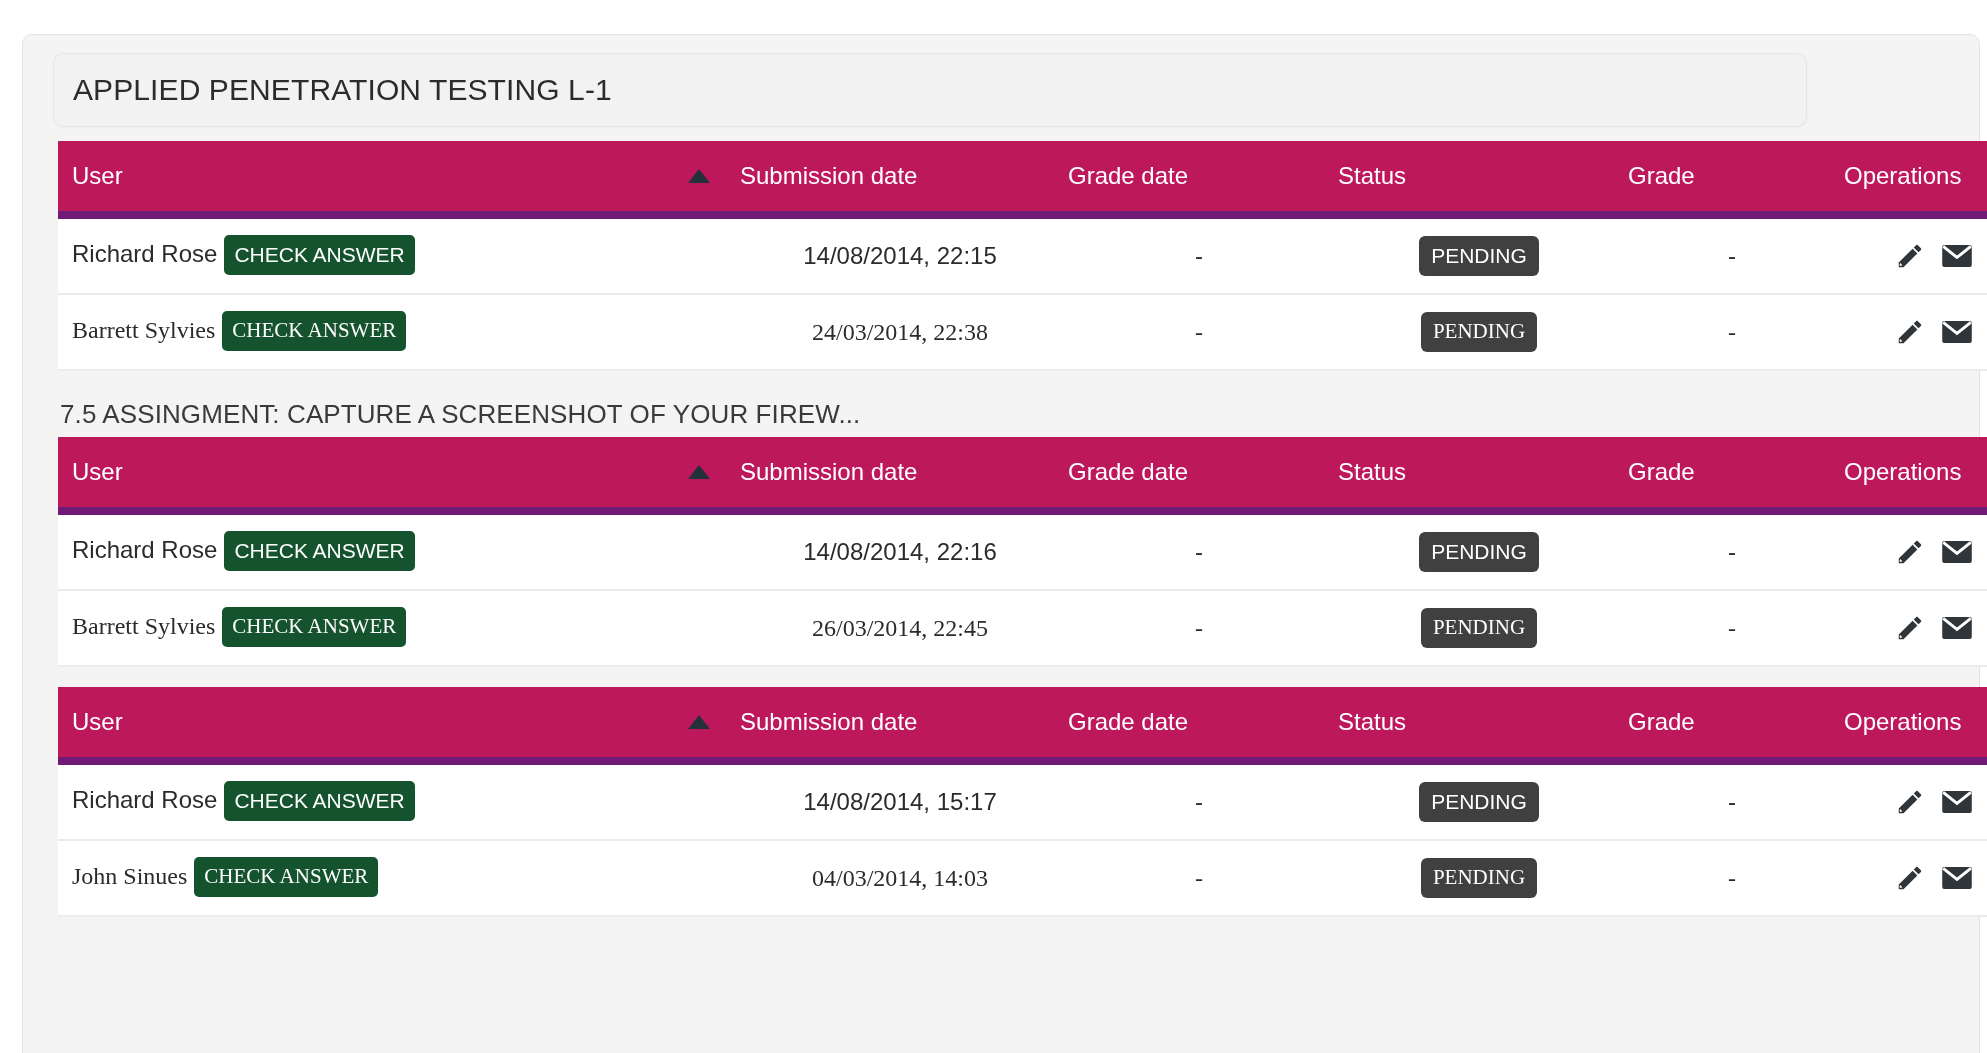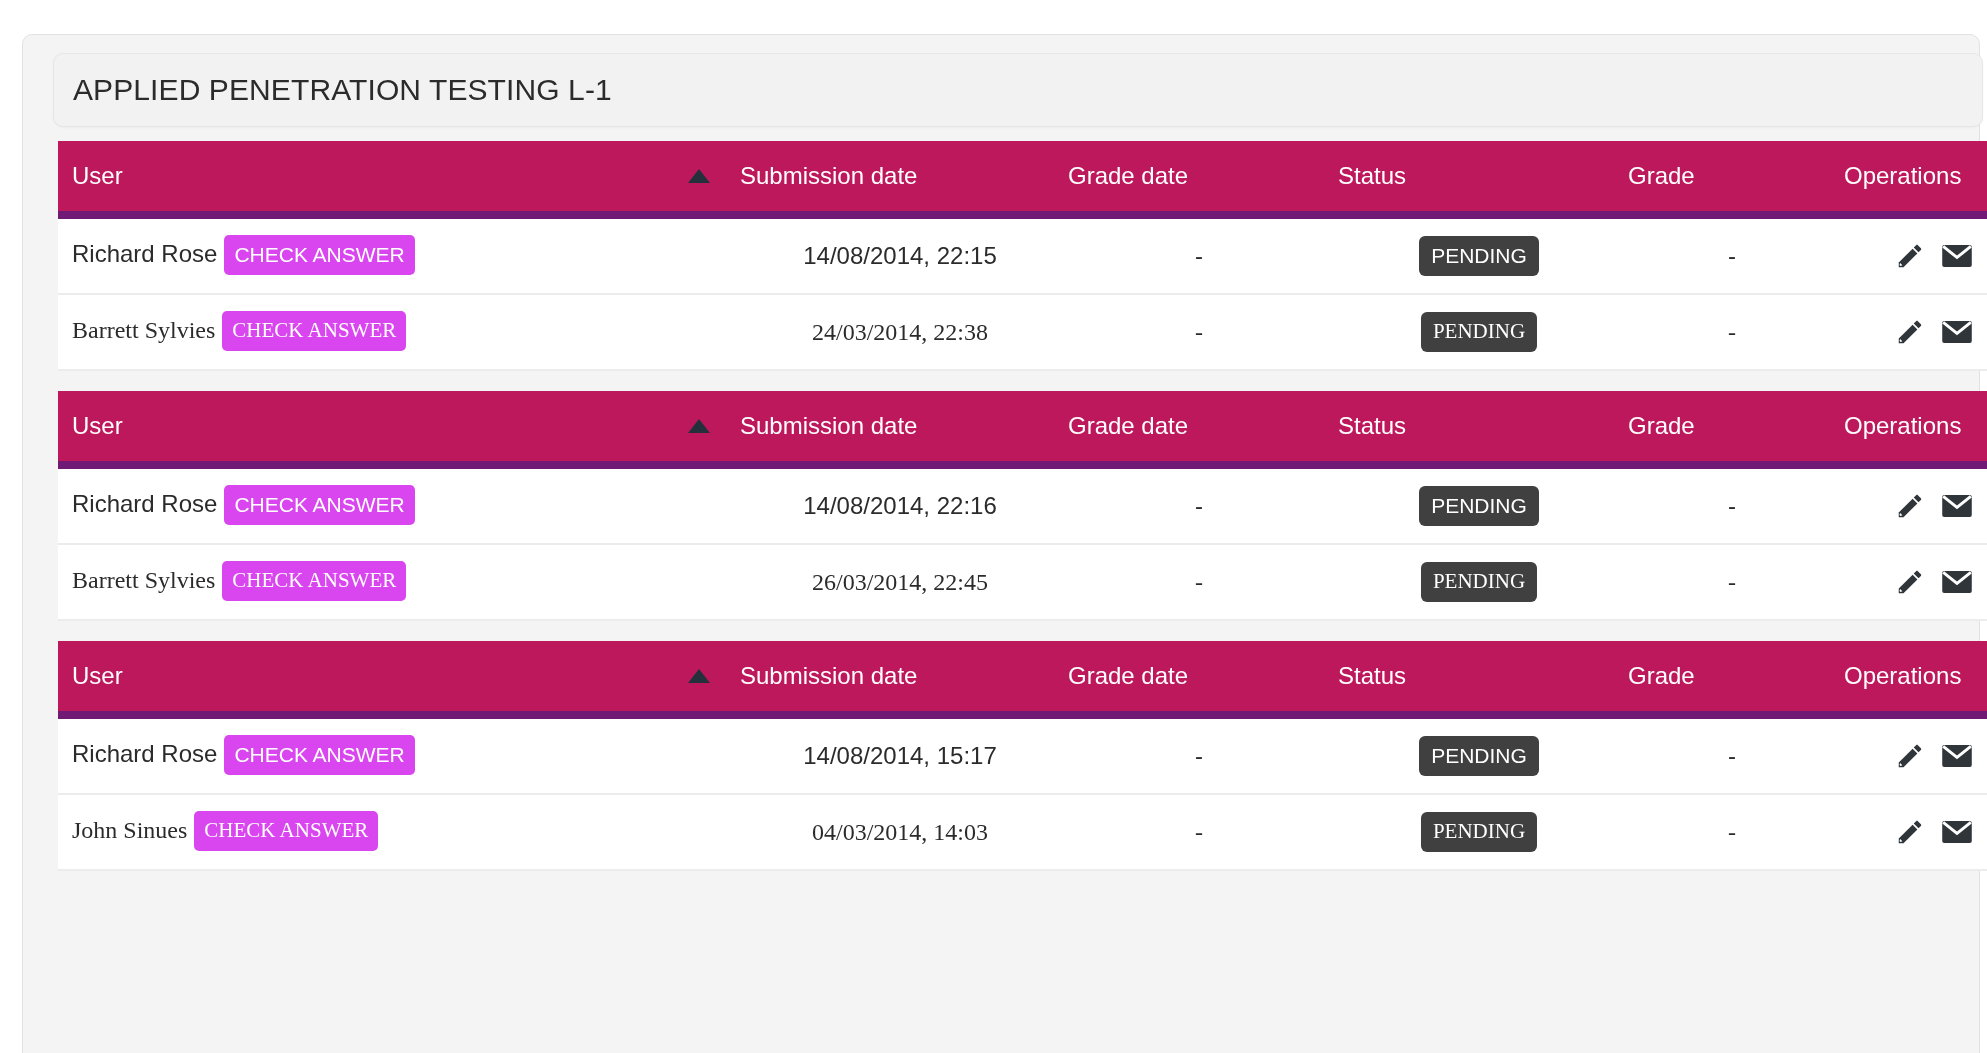--- a/index.html
+++ b/index.html
@@ -26,21 +26,21 @@
     border: 1px solid #e2e2e2;
     border-radius: 10px;
     box-sizing: border-box;
   }
 
   
   .course-header-card {
     position: absolute;
     left: 30px;
     top: 18px;
-    width: 1930px;
+    width: 1754px;
     height: 74px;
     background: #f2f2f2;
     border: 1px solid #e6e6e6;
     border-radius: 10px;
     box-sizing: border-box;
     box-shadow: 0 1px 2px rgba(0,0,0,0.035);
     display: flex;
     align-items: center;
   }
   .course-title {
@@ -141,21 +141,21 @@
   .badge {
     display: inline-block;
     vertical-align: middle;
     color: #ffffff;
     font-size: 21px;
     line-height: 1;
     border-radius: 5px;
     white-space: nowrap;
   }
   .badge-check {
-    background: #d946ef;
+    background: #14532d;
     padding: 9px 10px 10px 10px;
     position: relative;
     top: -1px;
   }
   .badge-pending {
     background: #404040;
     padding: 9px 12px 10px 12px;
     border-radius: 6px;
     font-size: 21px;
   }
@@ -277,20 +277,21 @@
         </svg>
       </span>
     </td>
   </tr>
 </tbody>
     </table>
     <div class="section-gap"></div>
   </div>
 
   <div class="assignment-section">
+    <div class="section-title">7.5 ASSINGMENT: CAPTURE A SCREENSHOT OF YOUR FIREW...</div>
     <table class="grade-table">
       <thead>
         <tr>
           <th class="th-user" style="width:660px">
             <span>User</span>
             <span class="sort-arrow"></span>
           </th>
           <th class="th-center" style="width:320px">
             <span>Submission date</span>
           </th>

